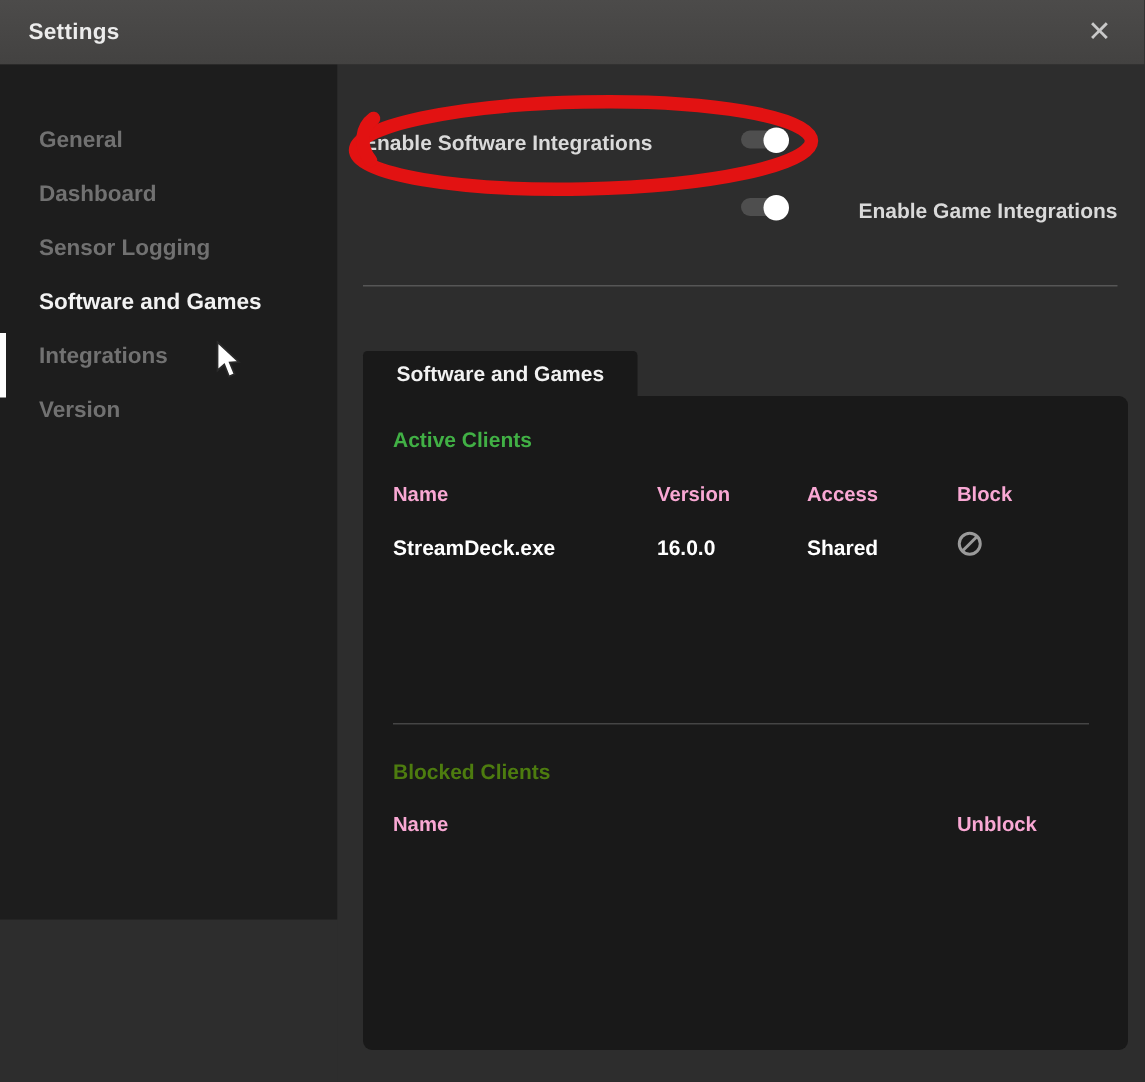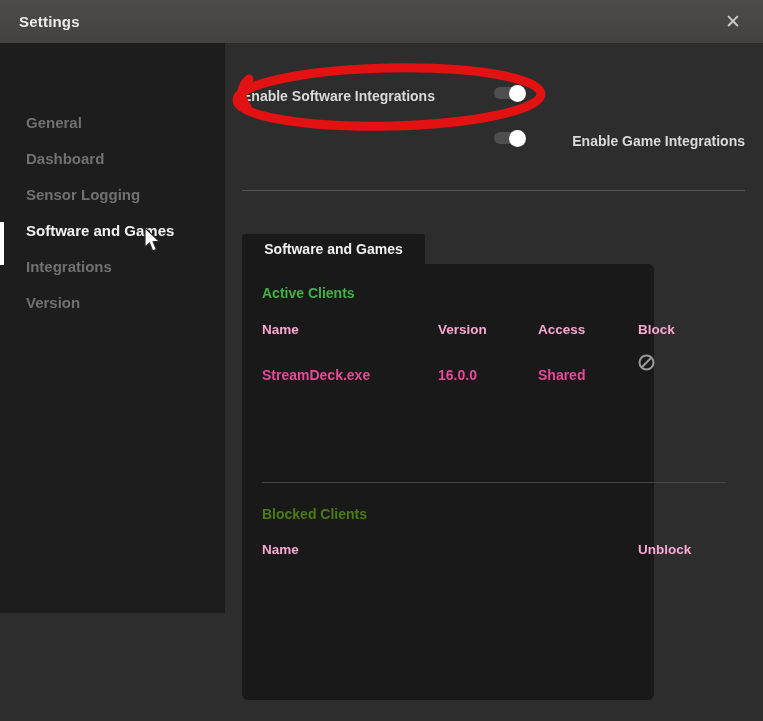--- a/index.html
+++ b/index.html
@@ -20,21 +20,21 @@
   }
   .titlebar .title { color: #ececec; font-size: 15px; font-weight: 700; letter-spacing: .2px; }
   .close-btn {
     color: #c9c9c9; font-size: 19px; font-weight: 400; cursor: default;
     width: 28px; text-align: center; line-height: 43px;
   }
 
   
   .sidebar {
     position: absolute; left: 0; top: 43px; width: 225px; height: 570px;
-    background: #1d1d1d; padding-top: 62px;
+    background: #1d1d1d; padding-top: 33px;
   }
   .side-item {
     height: 36px; line-height: 36px; padding-left: 26px;
     color: #717171; font-size: 15px; font-weight: 600; cursor: pointer;
     white-space: nowrap;
   }
   .side-item.active { color: #f2f2f2; font-weight: 700; }
   .side-indicator {
     position: absolute; left: 0; top: 179px; width: 4px; height: 43px;
     background: #fdfdfd;
@@ -74,29 +74,29 @@
     width: 183px; background: #191919; color: #f2f2f2; font-weight: 700;
     border-radius: 3px 3px 0 0;
   }
   .tab.inactive {
     width: 99px; background: #3a3a3a; color: #7b7b7b; font-weight: 600;
     border-radius: 3px 3px 0 0;
   }
 
   
   .panel {
-    position: absolute; left: 17px; top: 221px; width: 412px; height: 436px;
+    position: absolute; left: 17px; top: 221px; width: 510px; height: 436px;
     background: #191919; border-radius: 0 6px 6px 6px;
   }
   .section-title { position: absolute; left: 20px; font-size: 14px; font-weight: 600; }
   .section-title.green { top: 21px; color: #41b045; }
   .section-title.red { top: 242px; color: #4d7c0f; }
 
   .col-head { position: absolute; color: #f9a8d4; font-size: 13.5px; font-weight: 600; }
-  .cell { position: absolute; color: #ec4899; font-size: 14px; font-weight: 600; margin-top: 10px; }
+  .cell { position: absolute; color: #ffffff; font-size: 14px; font-weight: 600; }
 
   .c-name { left: 20px; }
   .c-version { left: 196px; }
   .c-access { left: 296px; }
   .c-block { left: 396px; }
 
   .head-row-1 { top: 58px; }
   .data-row-1 { top: 93px; }
   .head-row-2 { top: 278px; }
 

